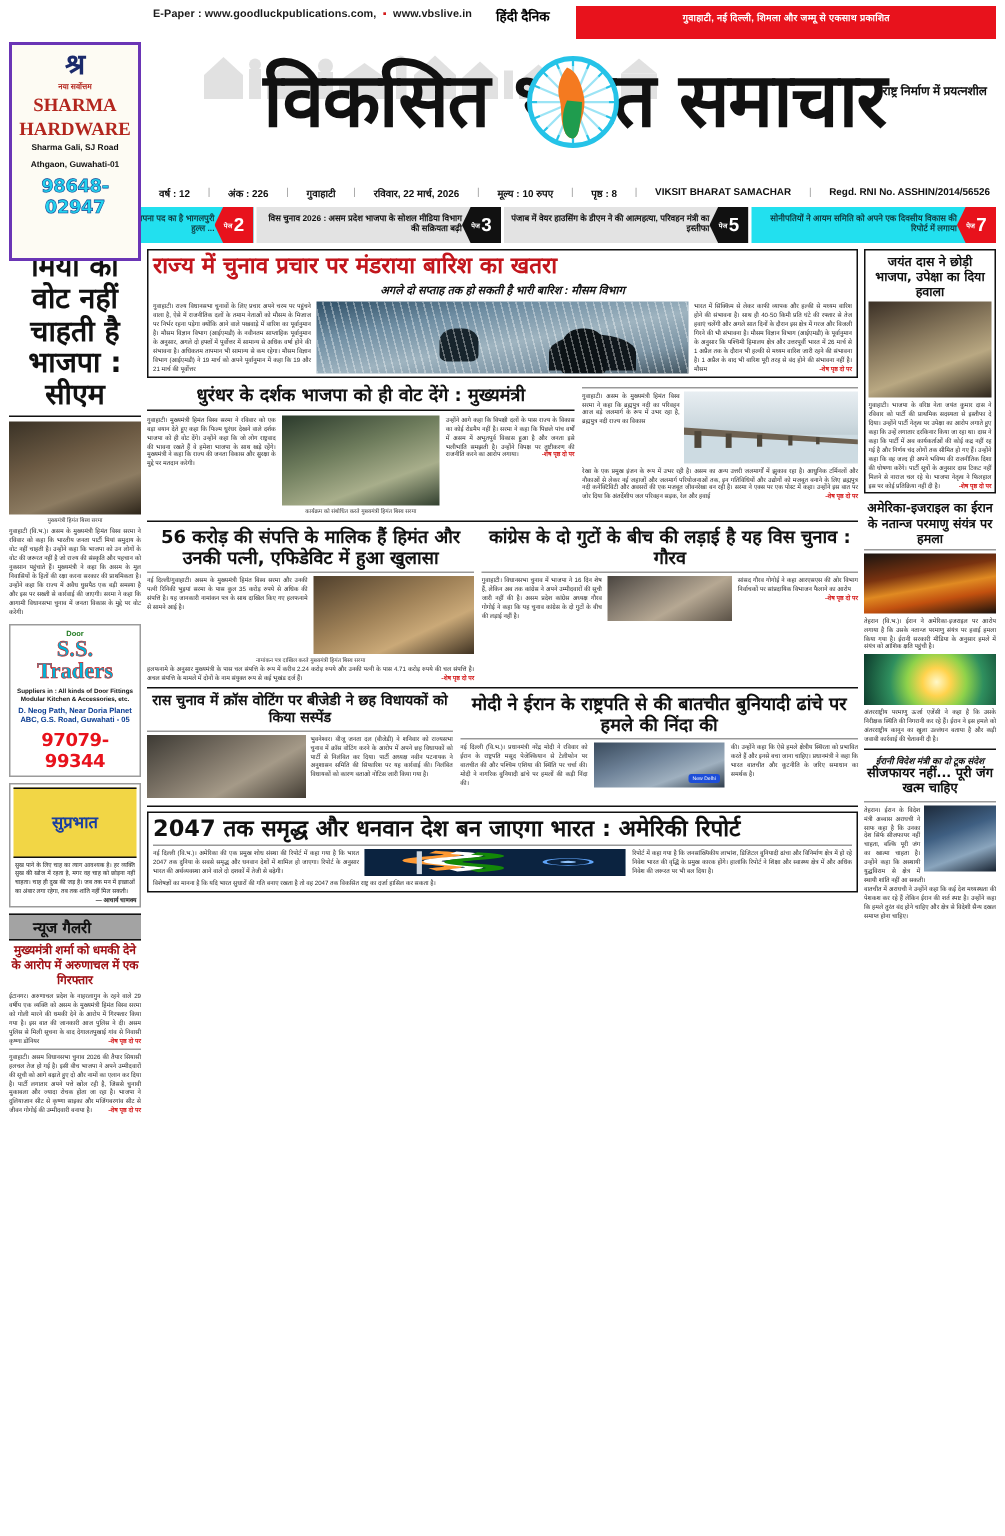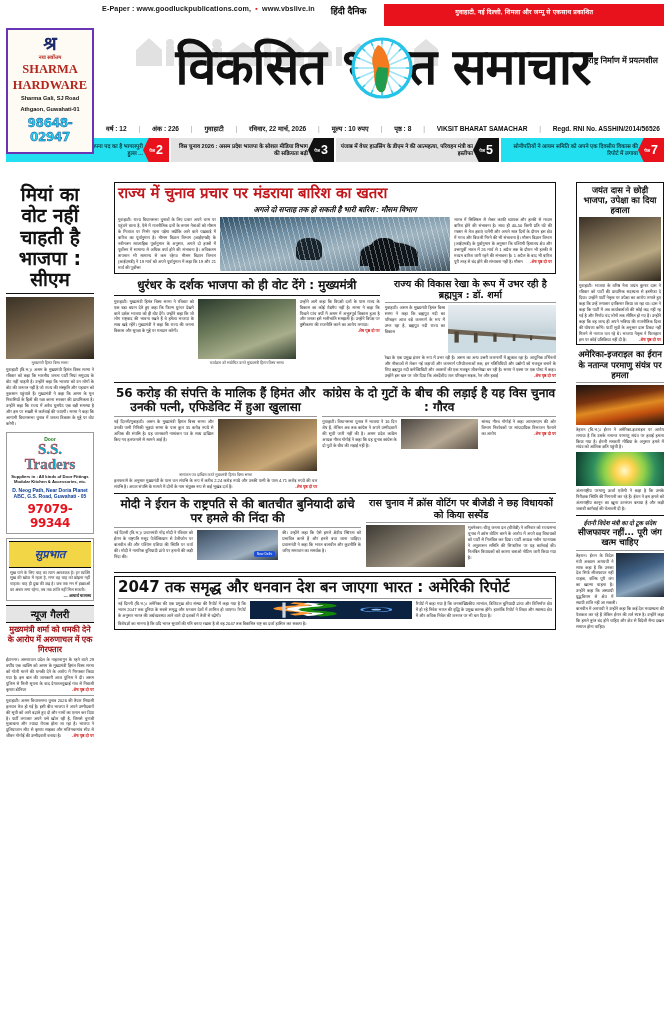--- a/index.html
+++ b/index.html
@@ -20,21 +20,21 @@
   .hindi-daily { font-size:9px; font-weight:bold; color:#000; margin-left:10px; white-space:nowrap; }
   .redstrip {
     margin-left:12px; background:#e8121c; color:#fff;
     font-size:6.2px; font-weight:bold; padding:3px 10px;
     white-space:nowrap; flex:1; text-align:center; letter-spacing:.2px;
   }
 
   
   .masthead-wrap { position:relative; height:92px; margin-top:2px; }
   .sharma-ad {
-    position:absolute; left:0; top:0; width:88px; height:126px;
+    position:absolute; left:0; top:0; width:88px; height:146px;
     border:2px solid #6a35b5; background:#fdfbf3; text-align:center;
     padding-top:4px; z-index:5; overflow:hidden;
   }
   .sharma-logo { font-size:19px; color:#1b2a6b; font-weight:bold; line-height:1; font-family:"DejaVu Sans", sans-serif; }
   .sharma-sub { font-size:5px; color:#b3261e; font-weight:bold; margin-top:1px; }
   .sharma-name { font-size:12.5px; color:#b3261e; font-weight:bold; line-height:1.05; margin-top:3px; font-family:"Liberation Serif", serif; }
   .sharma-addr { font-size:5.6px; color:#111; line-height:1.35; margin-top:3px; font-weight:bold; }
   .sharma-phone {
     font-size:12px; font-weight:bold; margin-top:3px; letter-spacing:-.3px;
     color:#22d3ee; -webkit-text-stroke:.4px #0b3d91; font-family:"DejaVu Sans", sans-serif;
@@ -74,21 +74,21 @@
     position:absolute; right:0; top:0; height:100%; width:26px;
     display:flex; align-items:center; justify-content:center; gap:1px;
     color:#fff; font-weight:bold; clip-path:polygon(22% 0,100% 0,100% 100%,22% 100%,0 50%);
   }
   .pagetag.red { background:#e8121c; }
   .pagetag.black { background:#111; }
   .pagetag .lbl { font-size:4.4px; }
   .pagetag .num { font-size:12.5px; line-height:1; }
 
   
-  .grid { display:flex; gap:20px; margin-top:20px; }
+  .grid { display:flex; gap:4px; margin-top:4px; }
   .col-left { width:88px; flex:none; }
   .col-mid { flex:1; }
   .col-right { width:88px; flex:none; }
 
   
   .body-txt { font-size:4.1px; line-height:1.45; text-align:justify; color:#222; }
   .more { color:#d31a1a; font-weight:bold; font-size:4.1px; float:right; }
 
   .hl-xxl { font-size:25px; font-weight:bold; line-height:1.12; text-align:center; font-family:"DejaVu Sans", sans-serif; }
   .hl-l   { font-size:15px; font-weight:bold; line-height:1.15; text-align:left; font-family:"DejaVu Sans", sans-serif; }
@@ -129,28 +129,28 @@
 
   
   .ad { border:1px solid #9b9b9b; text-align:center; padding:3px 2px; background:#fff; }
   .ss-logo { font-size:5px; color:#1f7a1f; font-weight:bold; }
   .ss-name { font-size:15px; font-weight:bold; color:#00b4d8; -webkit-text-stroke:.4px #d31a1a; line-height:1; font-family:"Liberation Serif", serif; }
   .ss-desc { font-size:4.2px; font-weight:bold; color:#111; line-height:1.35; margin-top:2px; }
   .ss-addr { font-size:5px; font-weight:bold; color:#0b3d91; line-height:1.3; margin-top:2px; }
   .ss-phone { font-size:12px; font-weight:bold; color:#e8121c; letter-spacing:-.3px; margin-top:2px; font-family:"DejaVu Sans", sans-serif; }
 
   .supr-box { border:1px solid #9b9b9b; background:#fff; padding:2px; text-align:center; }
-  .supr-band { background:#f2d645; border-top:1.2px solid #111; border-bottom:1.2px solid #111; padding:7px 0;font-style:italic; }
+  .supr-band { background:#f2d645; border-top:1.2px solid #111; border-bottom:1.2px solid #111; padding:17px 0; }
   .supr-title { font-size:11px; font-weight:bold; color:#1a3fa0; line-height:1; font-family:"DejaVu Sans", sans-serif; }
   .supr-txt { font-size:4px; line-height:1.4; text-align:justify; padding:2px 1px 0 1px; color:#222; }
   .supr-by { font-size:4px; text-align:right; font-weight:bold; color:#111; padding-top:1px; }
 
   .gallery-hd {
-    background:#e5e5e5; border-top:1.5px solid #111; border-bottom:1.5px solid #111;
-    text-align:center; font-size:10px; font-weight:bold; padding:1px 16px; font-family:"DejaVu Sans", sans-serif;
+    background:#a3a3a3; border-top:1.5px solid #111; border-bottom:1.5px solid #111;
+    text-align:left; font-size:10px; font-weight:bold; padding:1px 16px; font-family:"DejaVu Sans", sans-serif;
   }
   .gal-hl { font-size:8px; font-weight:bold; text-align:center; line-height:1.25; color:#a01014; padding:2px 0; }
   .photo-inline { float:left; margin:0 3px 2px 0; }
   .photo-inline-r { float:right; margin:0 0 2px 3px; }
   .clearfix::after { content:""; display:block; clear:both; }
   .map-blob { position:absolute; }
 </style>
 </head>
 <body>
 
@@ -362,21 +362,20 @@
               <div class="cap">कार्यक्रम को संबोधित करते मुख्यमंत्री हिमंत बिस्व सरमा</div>
             </div>
             <div style="width:31%" class="body-txt">
               <span>उन्होंने आगे कहा कि विपक्षी दलों के पास राज्य के विकास का कोई रोडमैप नहीं है। सरमा ने कहा कि पिछले पांच वर्षों में असम में अभूतपूर्व विकास हुआ है और जनता इसे भलीभांति समझती है। उन्होंने विपक्ष पर तुष्टीकरण की राजनीति करने का आरोप लगाया।</span>
               <span class="more">-शेष पृष्ठ दो पर</span>
             </div>
           </div>
         </div>
 
         <div style="flex:1">
-          <div class="hl-s">राज्य की विकास रेखा के रूप में उभर रही है ब्रह्मपुत्र : डॉ. शर्मा</div>
           <div class="rule-thin"></div>
           <div class="clearfix">
             <div class="photo bridge-photo photo-inline-r" style="width:63%;height:48px;">
               <svg viewBox="0 0 100 60" preserveAspectRatio="none" style="position:absolute;inset:0;width:100%;height:100%">
                 <rect x="0" y="36" width="100" height="24" fill="#cddbe2"></rect>
                 <path d="M0 30 L100 40 L100 44 L0 36 Z" fill="#6e6252"></path>
                 <g fill="#4e4639">
                     <rect x="6" y="33" width="4" height="14"></rect>
                     <rect x="24" y="35" width="3.4" height="12"></rect>
                     <rect x="42" y="36" width="3" height="10"></rect>
@@ -423,37 +422,37 @@
               <span>सांसद गौरव गोगोई ने कहा आरएसएस की ओर विभाग निर्वाचकों पर सांप्रदायिक विभाजन फैलाने का आरोप</span>
               <span class="more">-शेष पृष्ठ दो पर</span>
             </div>
           </div>
         </div>
       </div>
 
       <div class="rule"></div>
 
       <div style="display:flex;gap:5px;">
+        <div style="flex:1">
+          <div class="hl-s">रास चुनाव में क्रॉस वोटिंग पर बीजेडी ने छह विधायकों को किया सस्पेंड</div>
+          <div class="rule-thin"></div>
+          <div class="clearfix">
+            <div class="photo assembly-photo photo-inline" style="width:52%;height:42px;"></div>
+            <div class="body-txt">भुवनेश्वर। बीजू जनता दल (बीजेडी) ने शनिवार को राज्यसभा चुनाव में क्रॉस वोटिंग करने के आरोप में अपने छह विधायकों को पार्टी से निलंबित कर दिया। पार्टी अध्यक्ष नवीन पटनायक ने अनुशासन समिति की सिफारिश पर यह कार्रवाई की। निलंबित विधायकों को कारण बताओ नोटिस जारी किया गया है।</div>
+          </div>
+        </div>
         <div style="flex:1.3">
           <div class="hl-m">मोदी ने ईरान के राष्ट्रपति से की बातचीत बुनियादी ढांचे पर हमले की निंदा की</div>
           <div class="rule-thin"></div>
           <div style="display:flex;gap:4px;">
             <div style="width:33%" class="body-txt">नई दिल्ली (वि.भ.)। प्रधानमंत्री नरेंद्र मोदी ने रविवार को ईरान के राष्ट्रपति मसूद पेजेश्कियान से टेलीफोन पर बातचीत की और पश्चिम एशिया की स्थिति पर चर्चा की। मोदी ने नागरिक बुनियादी ढांचे पर हमलों की कड़ी निंदा की।</div>
             <div style="width:34%" class="photo modi-photo">
               <div style="position:absolute;bottom:3px;right:3px;background:#1d4ed8;color:#fff;font-size:3.4px;padding:1px 3px;border-radius:2px;">New Delhi</div>
             </div>
             <div style="width:33%" class="body-txt">की। उन्होंने कहा कि ऐसे हमले क्षेत्रीय स्थिरता को प्रभावित करते हैं और इनसे बचा जाना चाहिए। प्रधानमंत्री ने कहा कि भारत बातचीत और कूटनीति के जरिए समाधान का समर्थक है।</div>
-          </div>
-        </div>
-        <div style="flex:1">
-          <div class="hl-s">रास चुनाव में क्रॉस वोटिंग पर बीजेडी ने छह विधायकों को किया सस्पेंड</div>
-          <div class="rule-thin"></div>
-          <div class="clearfix">
-            <div class="photo assembly-photo photo-inline" style="width:52%;height:42px;"></div>
-            <div class="body-txt">भुवनेश्वर। बीजू जनता दल (बीजेडी) ने शनिवार को राज्यसभा चुनाव में क्रॉस वोटिंग करने के आरोप में अपने छह विधायकों को पार्टी से निलंबित कर दिया। पार्टी अध्यक्ष नवीन पटनायक ने अनुशासन समिति की सिफारिश पर यह कार्रवाई की। निलंबित विधायकों को कारण बताओ नोटिस जारी किया गया है।</div>
           </div>
         </div>
       </div>
 
       <div class="rule"></div>
 
       <div class="boxborder" style="padding:2px 3px;">
         <div class="hl-l">2047 तक समृद्ध और धनवान देश बन जाएगा भारत : अमेरिकी रिपोर्ट</div>
         <div class="rule-thin"></div>
         <div style="display:flex;gap:4px;">

